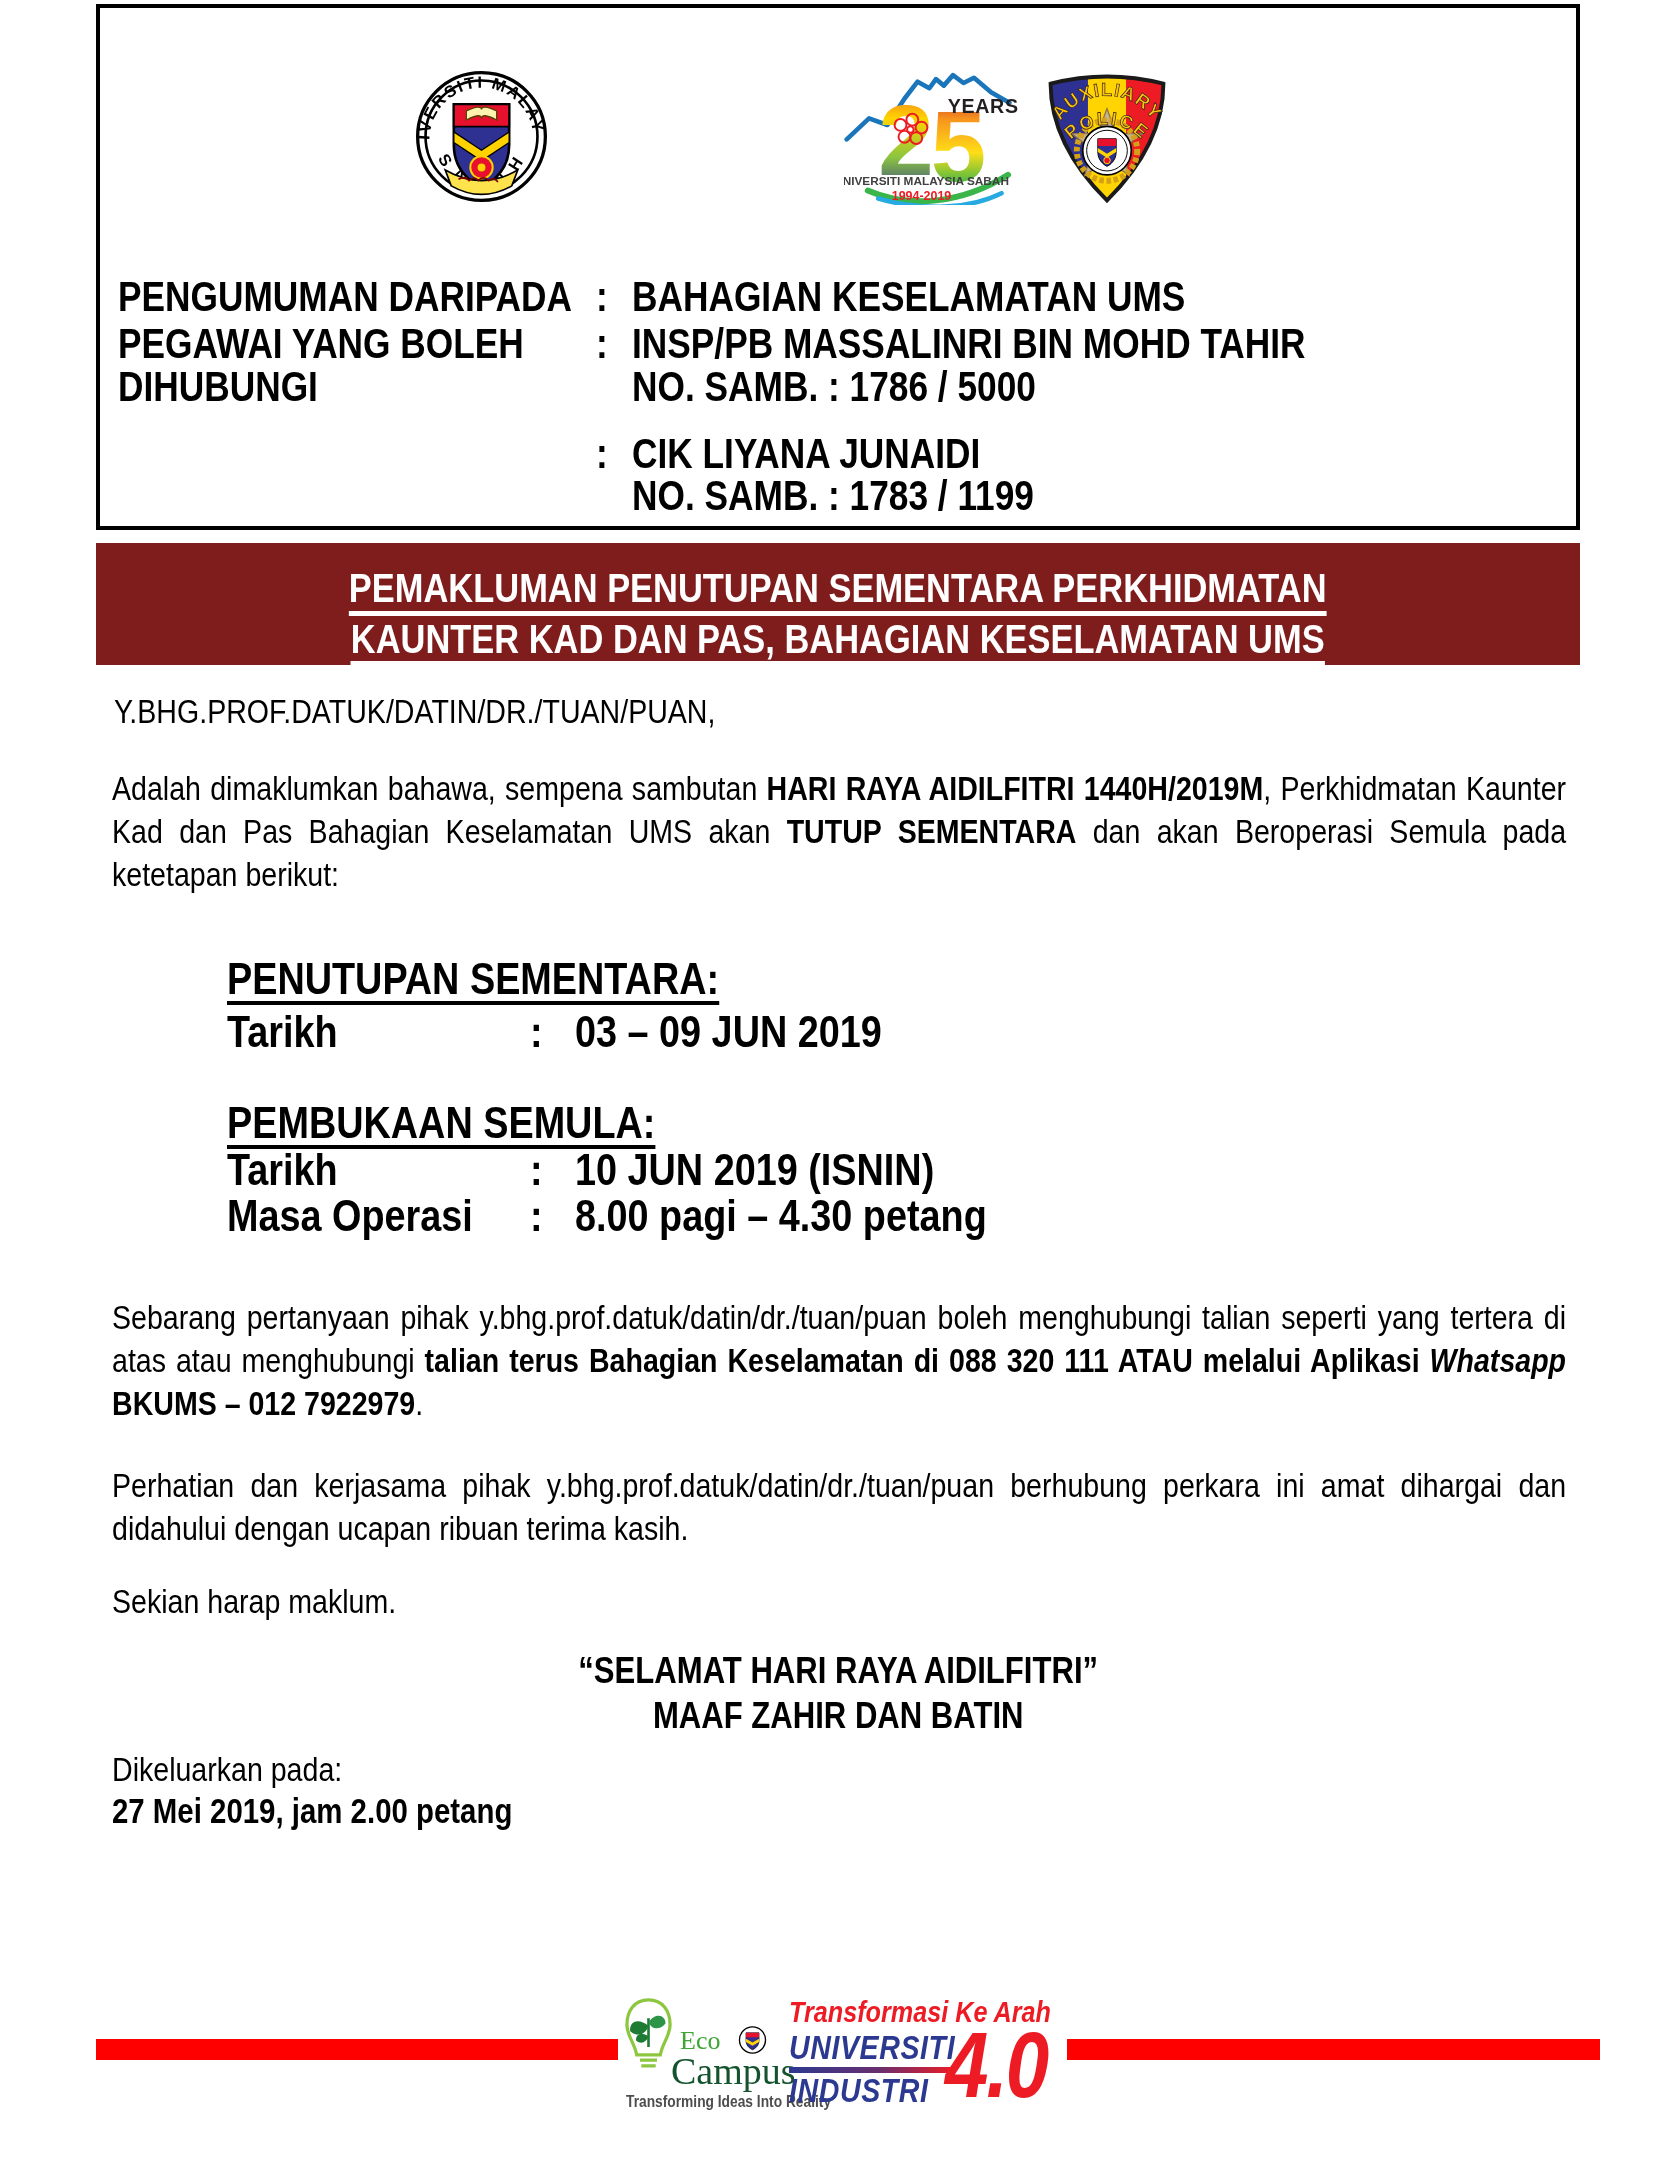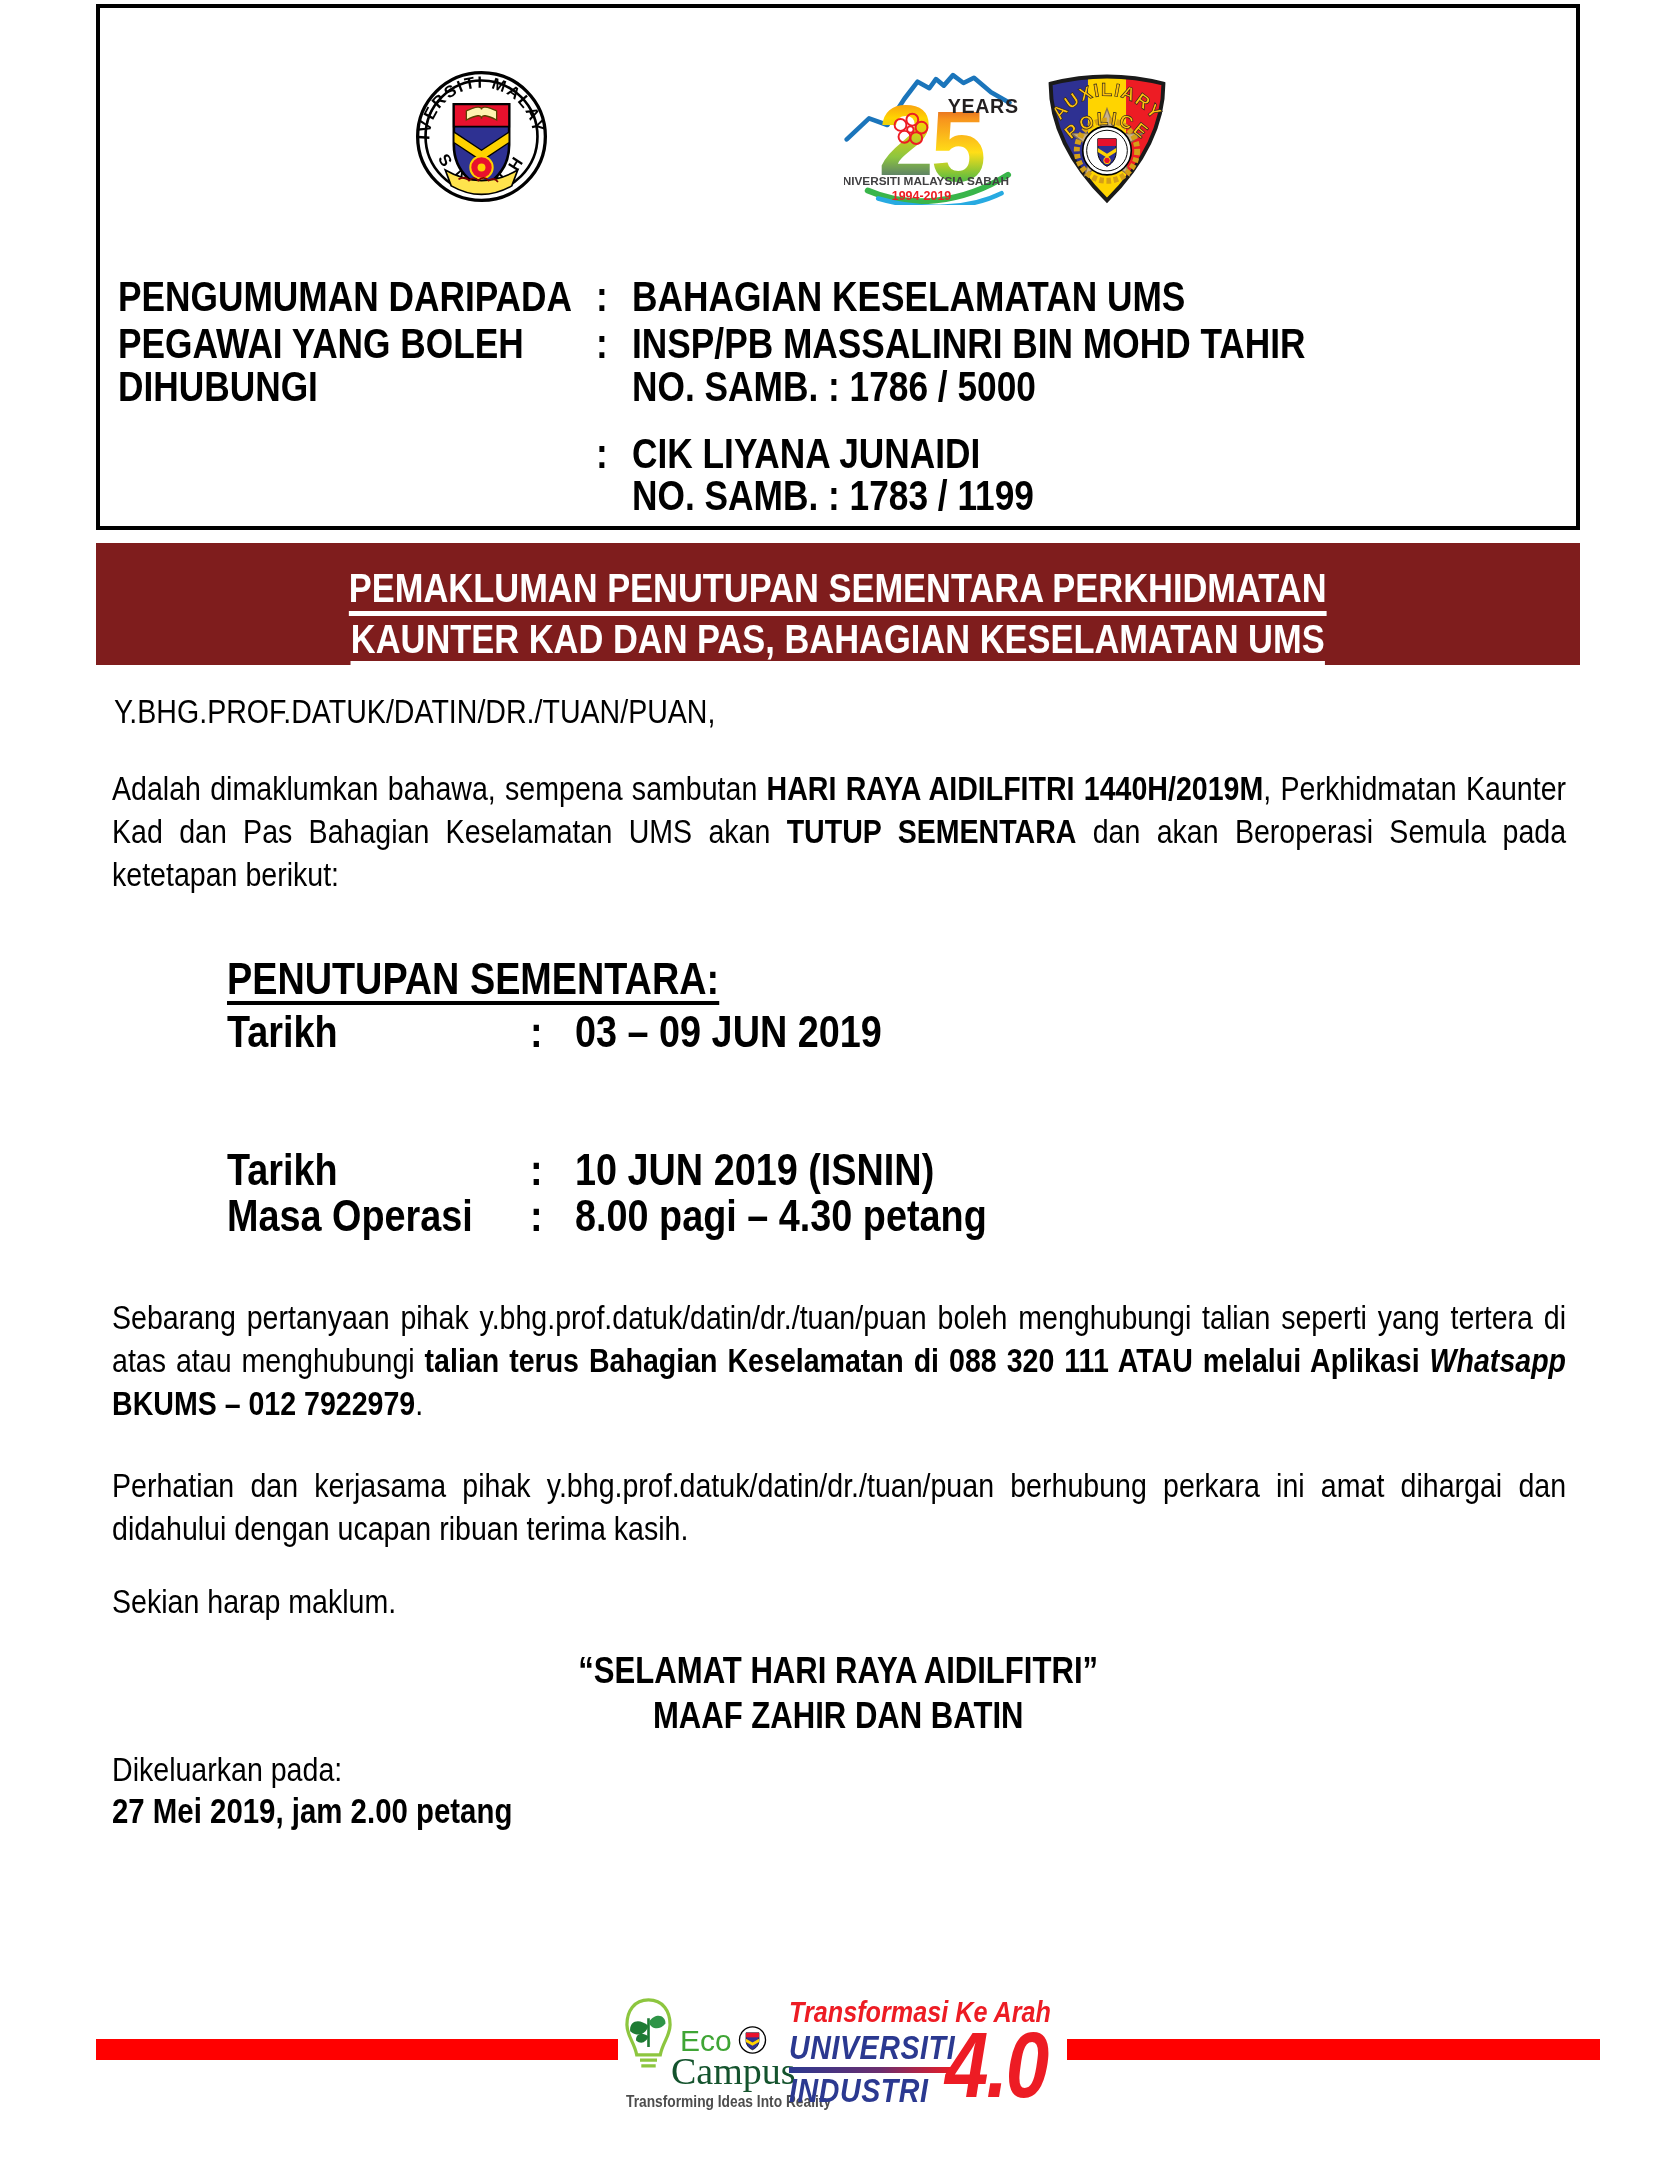--- a/index.html
+++ b/index.html
@@ -38,21 +38,21 @@
   .dates-row .cell { position:absolute; white-space:nowrap; }
   .d-label { left:227px; }
   .d-colon { left:530px; }
   .d-value { left:575px; }
 
   .center-wide { left:99px; width:1760px; text-align:center; }
 
   
   .bar { top:2039px; height:21px; }
   .eco { left:618px; top:1992px; width:164px; height:105px; }
-  .eco .word1 { position:absolute; left:62px; top:32px; font-family:Liberation Sans, sans-serif; font-size:30px; line-height:34px; }
+  .eco .word1 { position:absolute; left:62px; top:32px; font-family:Liberation Serif, serif; font-size:26px; line-height:34px; }
   .eco .word2 { position:absolute; left:53px; top:60px; font-family:"Liberation Serif", serif; font-size:38px; line-height:38px; }
   .eco .tag { position:absolute; left:8px; top:100px; font-size:16.4px; font-weight:bold; white-space:nowrap; }
   .ind { left:786px; top:1997px; width:289px; height:99px;font-style:italic; }
   .ind .tag { position:absolute; left:2.6px; top:0; font-size:30px; font-weight:bold; line-height:30px; }
   .ind .w1 { position:absolute; left:2.6px; top:33px; font-size:34px; font-weight:bold; line-height:34px; letter-spacing:0.7px; }
   .ind .gbar { position:absolute; left:2.6px; top:70px; width:166px; height:6px; }
   .ind .w2 { position:absolute; left:2.6px; top:76px; font-size:34px; font-weight:bold; line-height:34px; letter-spacing:0.7px; }
   .ind .num { position:absolute; left:159px; top:22.3px; font-size:93px; font-weight:bold; line-height:93px; letter-spacing:-2.6px; }
 </style>
 </head>
@@ -192,20 +192,23 @@
 
   <div class="abs dates-head" style="top:955px;text-align:center;">
     <span class="u nrs">PENUTUPAN SEMENTARA:</span>
   </div>
   <div class="abs dates-row" style="top:1008px;">
     <span class="cell d-label nrs">Tarikh</span>
     <span class="cell d-colon nrs">:</span>
     <span class="cell d-value nrs">03 – 09 JUN 2019</span>
   </div>
 
+  <div class="abs dates-head" style="top:1099px;">
+    <span class="u nrs">PEMBUKAAN SEMULA:</span>
+  </div>
   <div class="abs dates-row" style="top:1146px;">
     <span class="cell d-label nrs">Tarikh</span>
     <span class="cell d-colon nrs">:</span>
     <span class="cell d-value nrs">10 JUN 2019 (ISNIN)</span>
   </div>
   <div class="abs dates-row" style="top:1192px;">
     <span class="cell d-label nrs">Masa Operasi</span>
     <span class="cell d-colon nrs">:</span>
     <span class="cell d-value nrs">8.00 pagi – 4.30 petang</span>
   </div>

